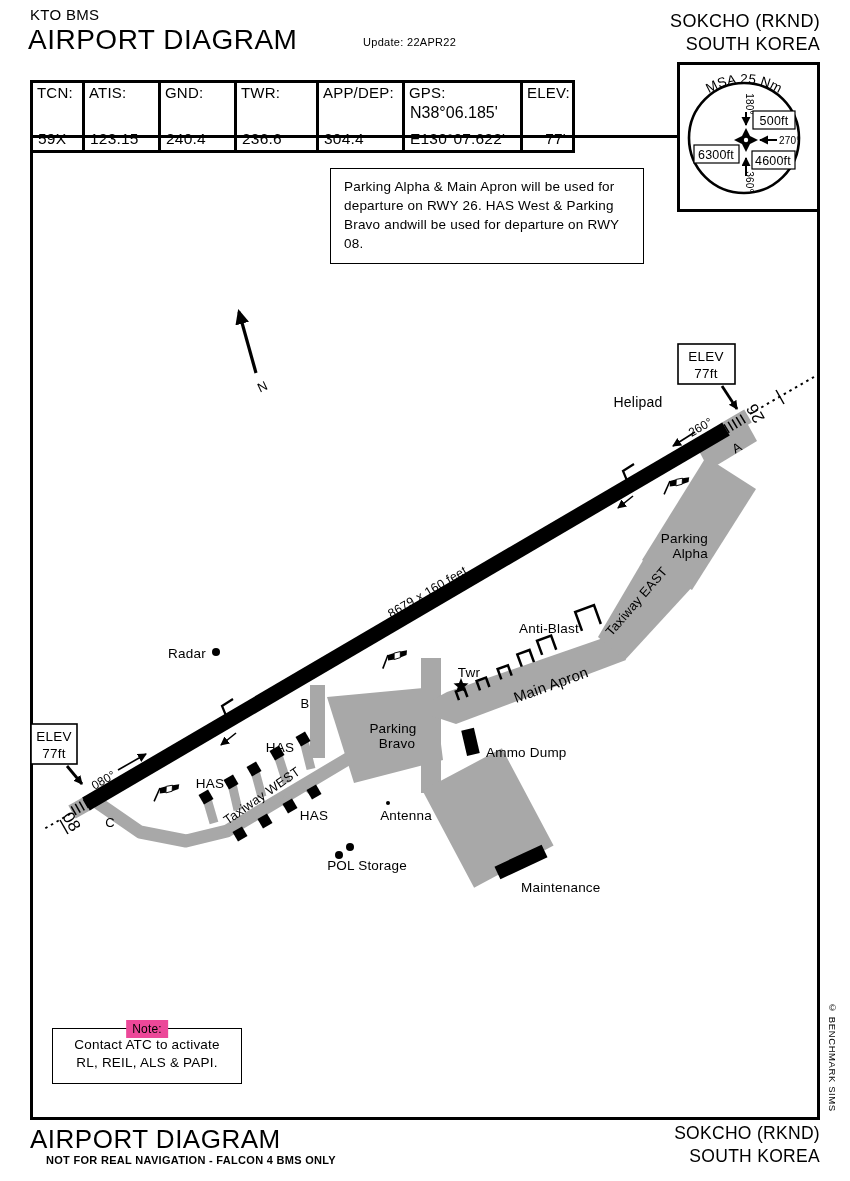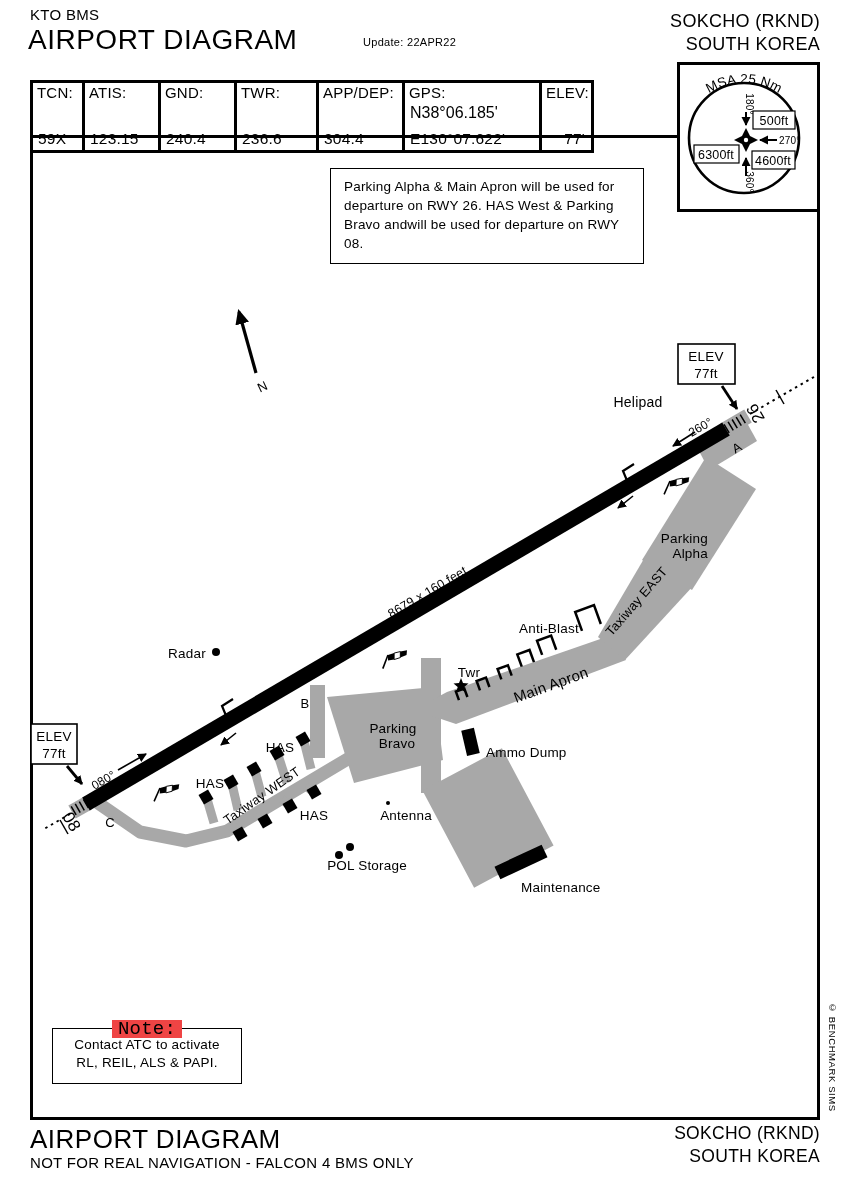--- a/index.html
+++ b/index.html
@@ -14,41 +14,41 @@
   .hdr-right{position:absolute;right:30px;top:10px;text-align:right;font-size:18px;line-height:23px;letter-spacing:.3px;}
 
   
   .freq{position:absolute;left:30px;top:70px;height:73px;display:flex;margin-top:10px;}
   .cell{position:relative;border:3px solid #000;margin-left:-3px;height:73px;}
   .cell:first-child{margin-left:0;}
   .cell .lb{position:absolute;top:1px;left:4px;font-size:15px;white-space:nowrap;letter-spacing:.2px;}
   .cell .v{position:absolute;bottom:2px;left:5px;font-size:15.5px;white-space:nowrap;letter-spacing:.2px;}
   .cell .v2{position:absolute;top:21px;left:5px;font-size:16px;white-space:nowrap;}
   .c0{width:55px}.c1{width:79px}.c2{width:79px}.c3{width:85px}.c4{width:89px}
-  .c5{width:130px}.c6{width:140px}.c7{width:55px}
+  .c5{width:130px}.c6{width:121px}.c7{width:55px}
   .c7 .v{left:auto;right:6px;}
 
   
   .msa{position:absolute;left:677px;top:62px;width:143px;height:150px;border:3px solid #000;background:#fff;z-index:2;}
 
   
   .dbox{position:absolute;left:30px;top:135px;width:790px;height:985px;border:3px solid #000;z-index:1;}
 
   
   .pnote{position:absolute;left:330px;top:168px;width:314px;border:1.5px solid #000;
          padding:8px 20px 10px 13px;font-size:13.5px;line-height:19px;z-index:2;background:#fff;letter-spacing:.2px;}
 
   
   .anote{position:absolute;left:52px;top:1028px;width:190px;height:56px;border:1.5px solid #000;z-index:2;
          text-align:center;font-size:13.5px;line-height:18px;padding-top:7px;letter-spacing:.2px;}
-  .anote .tt{position:absolute;top:-9px;left:50%;transform:translateX(-50%);background:#ef4444;padding:0 6px;font-size:19px;font-family:Liberation Mono, monospace;}
+  .anote .tt{position:absolute;top:-9px;left:50%;transform:translateX(-50%);background:#ec4899;padding:0 6px;font-size:12px;}
 
   
   .ft-title{position:absolute;left:30px;top:1124px;font-size:26px;letter-spacing:.5px;}
-  .ft-disc{position:absolute;left:30px;top:1154px;font-size:15px;letter-spacing:.3px;}
+  .ft-disc{position:absolute;left:46px;top:1154px;font-size:11px;letter-spacing:.3px;font-weight:bold;}
   .ft-right{position:absolute;right:30px;top:1122px;text-align:right;font-size:17.5px;line-height:23px;letter-spacing:.3px;}
   .copyright{position:absolute;left:827px;top:1002px;height:125px;writing-mode:vertical-rl;
              font-size:9.5px;letter-spacing:.6px;}
 
   
   .ovl{position:absolute;left:0;top:0;width:850px;height:1181px;z-index:3;pointer-events:none;}
   .ovl text{font-family:"Liberation Sans",sans-serif;fill:#000;letter-spacing:.2px;}
   .pav{fill:#a8a8a8;}
   .pavln{stroke:#a8a8a8;fill:none;}
 </style>

